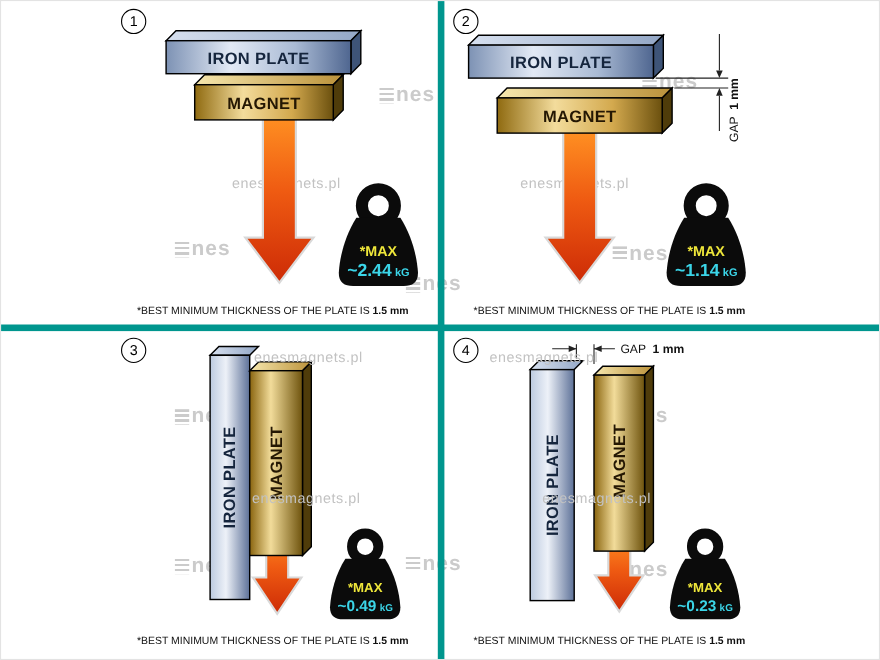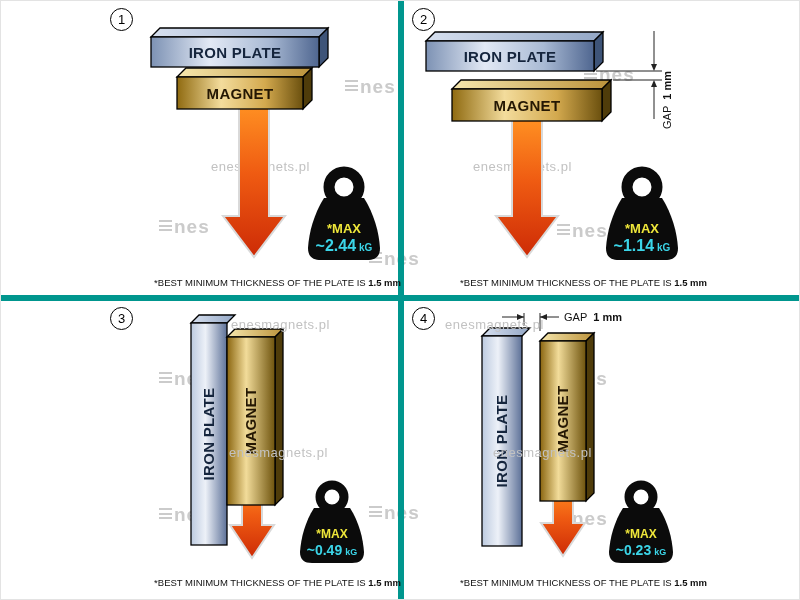--- a/index.html
+++ b/index.html
@@ -3,21 +3,21 @@
 <meta charset="utf-8">
 <style>
   html,body{margin:0;padding:0;background:#fff;}
   .canvas{position:relative;width:800px;height:600px;background:#fff;overflow:hidden;
           font-family:"Liberation Sans",sans-serif;border:1px solid #e3e3e3;box-sizing:border-box;}
   .divider{position:absolute;background:#00968e;z-index:6;}
   .divider-v{left:397px;top:0;width:6px;height:600px;}
   .divider-h{left:0;top:294px;width:800px;height:6px;}
   .num-circle{position:absolute;width:21px;height:21px;border:1.6px solid #000;border-radius:50%;
       display:flex;align-items:center;justify-content:center;font-size:13px;color:#000;background:#fff;z-index:7;}
-  .caption{position:absolute;width:306px;text-align:right;font-size:9.5px;color:#101010;z-index:7;letter-spacing:0;}
+  .caption{position:absolute;width:306px;text-align:center;font-size:9.5px;color:#101010;z-index:7;letter-spacing:0;}
   .caption b{font-weight:bold;}
   .panel-svg{position:absolute;z-index:2;}
   .wm-under{z-index:1;}
   .wm-over{z-index:3;}
   .wm-site{position:absolute;color:#c2c2c2;font-size:13px;letter-spacing:.5px;}
   .wm-logo{position:absolute;color:#cbcbcb;font-size:19px;font-weight:bold;letter-spacing:1px;
       display:flex;align-items:center;line-height:1;}
   .wm-bars{display:inline-block;width:13px;height:14px;margin-right:2px;
       background:repeating-linear-gradient(to bottom,#cbcbcb 0 2.2px,transparent 2.2px 4.6px);}
   svg text{font-family:"Liberation Sans",sans-serif;}

